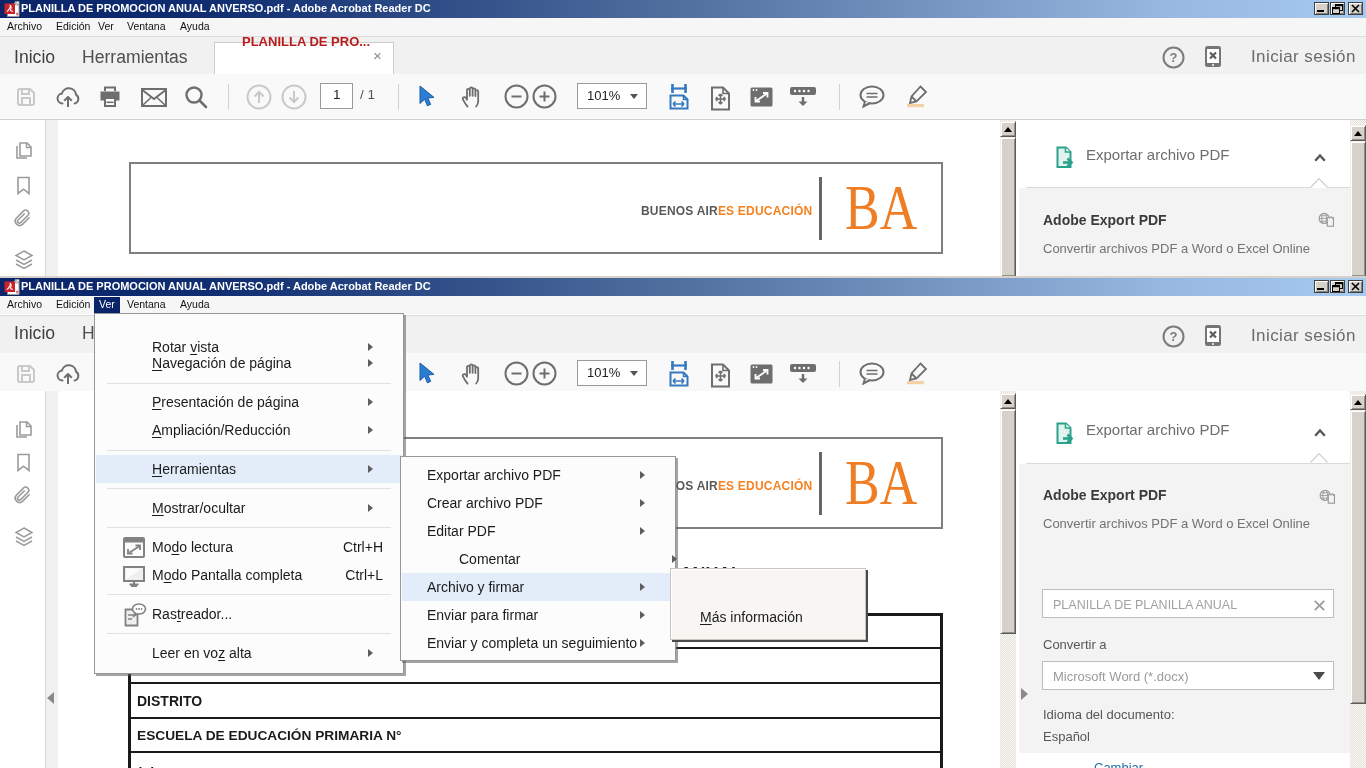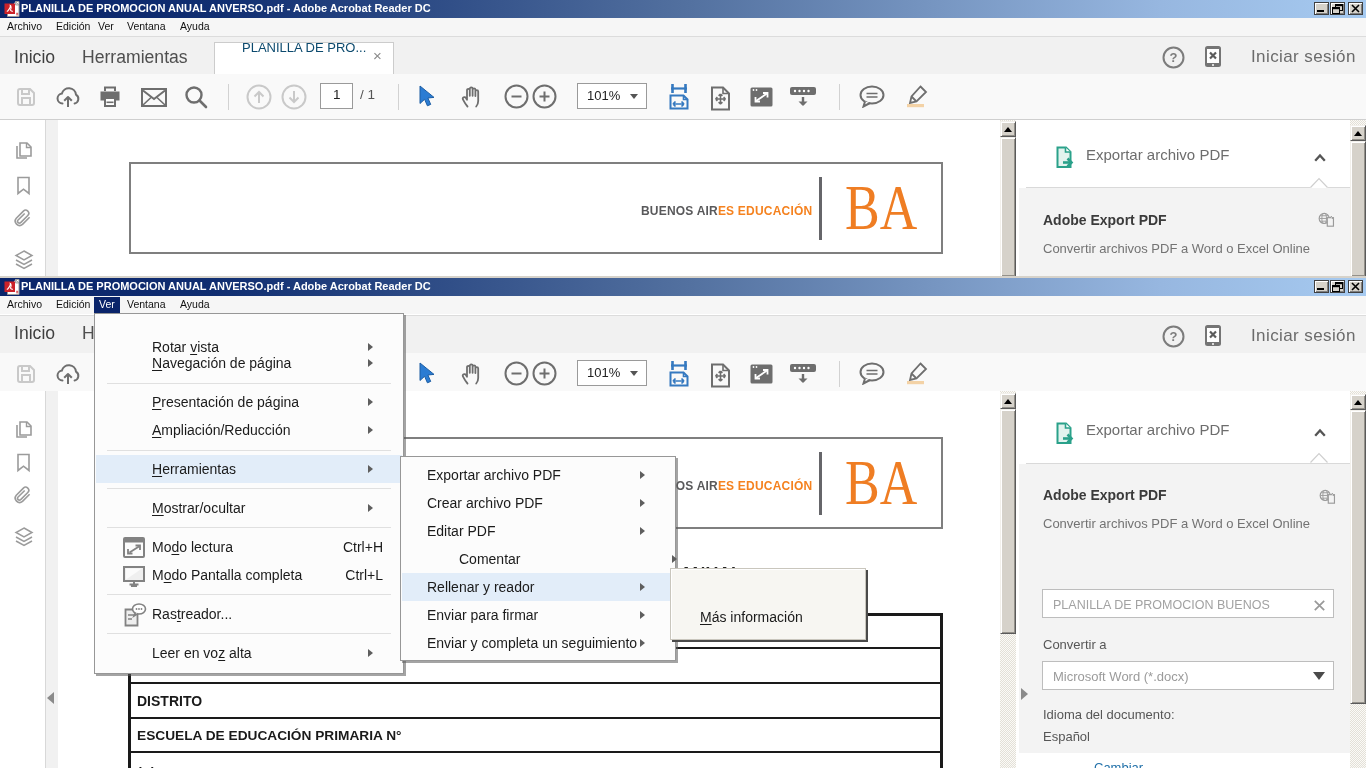--- a/index.html
+++ b/index.html
@@ -82,21 +82,21 @@
     <span style="left:7px;">Archivo</span>
       <span style="left:56px;">Edición</span>
     <span style="left:98px;">Ver</span>
       <span style="left:127px;">Ventana</span>
     <span style="left:180px;">Ayuda</span>
   </div>
   <div class="abs tabbar" style="top:36px;"></div>
   <div class="abs t tabtxt" style="left:14px;top:47px;color:#3f3f3f;">Inicio</div>
   <div class="abs t tabtxt" style="left:82px;top:47px;">Herramientas</div>
   <div class="abs" style="left:214px;top:42px;width:180px;height:33px;background:#fff;border:1px solid #ccc;border-bottom:none;box-sizing:border-box;"></div>
-  <div class="abs t" style="left:242px;top:40px;font-size:13px;color:#0c4a6e;">PLANILLA DE PRO...</div>
+  <div class="abs t" style="left:242px;top:34px;font-size:13px;color:#b91c1c;font-weight:bold;">PLANILLA DE PRO...</div>
   <div class="abs t" style="left:373px;top:47px;font-size:15px;color:#8a8a8a;">×</div>
   <div class="abs toolbar" style="top:74px;"></div>
   <svg class="abs" style="left:1162px;top:46px;" width="23" height="23" viewBox="0 0 23 23">
       <circle cx="11.5" cy="11.5" r="10" stroke="#7c7c7c" stroke-width="2" fill="none"></circle>
       <text x="11.5" y="16" font-size="13" font-weight="bold" fill="#7c7c7c" text-anchor="middle" font-family="Liberation Sans">?</text>
     </svg>
     <svg class="abs" style="left:1204px;top:45px;" width="18" height="23" viewBox="0 0 18 23">
       <rect x="1" y="1" width="16" height="21" rx="2.5" fill="#757575"></rect>
       <rect x="3" y="4" width="12" height="14" fill="#fff"></rect>
       <path d="M6 7.5l6 6m0-6-6 6" stroke="#5c5c5c" stroke-width="2.2"></path>
@@ -454,21 +454,21 @@
       <ellipse cx="8" cy="8" rx="3" ry="6.5" stroke="#9a9a9a" stroke-width="1.2" fill="none"></ellipse>
       <path d="M2 8h12M3 4.5h10M3 11.5h10" stroke="#9a9a9a" stroke-width="1.2"></path>
       <rect x="12" y="7" width="8" height="11" fill="#f3f3f3" stroke="#9a9a9a" stroke-width="1.5"></rect>
       <path d="M17 7v-2l3 3h-2" stroke="#9a9a9a" stroke-width="1.2" fill="#f3f3f3"></path>
     </svg>
   <div class="abs t" style="left:1086px;top:143px;font-size:15px;color:#6d6d6d;">Exportar archivo PDF</div>
   <div class="abs t" style="left:1043px;top:209px;font-size:14px;font-weight:bold;color:#3b3b3b;">Adobe Export PDF</div>
   <div class="abs t" style="left:1043px;top:238px;font-size:13px;color:#737373;">Convertir archivos PDF a Word o Excel Online</div>
   <div class="abs t bluelink" style="left:1043px;top:287px;font-size:12.5px;">Seleccionar archivo PDF</div>
   <div class="inputbox" style="left:1042px;top:311px;width:292px;height:29px;"></div>
-  <div class="abs t" style="left:1053px;top:320px;font-size:12.5px;color:#a2a2a2;">PLANILLA DE PROMOCION BUENOS</div>
+  <div class="abs t" style="left:1053px;top:320px;font-size:12.5px;color:#a2a2a2;">PLANILLA DE PLANILLA ANUAL</div>
   <svg class="abs" style="left:1314px;top:322px;" width="11" height="11" viewBox="0 0 11 11">
       <path d="M0.8 0.8 10.2 10.2M10.2 0.8 0.8 10.2" stroke="#999" stroke-width="1.7"></path>
     </svg>
   <div class="abs t" style="left:1043px;top:359px;font-size:13px;color:#565656;">Convertir a</div>
   <div class="inputbox" style="left:1042px;top:383px;width:292px;height:29px;"></div>
   <div class="abs t" style="left:1053px;top:391px;font-size:13px;color:#9b9b9b;">Microsoft Word (*.docx)</div>
   <div class="abs" style="left:1313px;top:394px;width:0;height:0;border:6.5px solid transparent;border-top:8px solid #4a4a4a;"></div>
   <div class="abs t" style="left:1043px;top:429px;font-size:13px;color:#565656;">Idioma del documento:</div>
   <div class="abs t" style="left:1043px;top:451px;font-size:13px;color:#565656;">Español</div>
   <div class="abs t bluelink" style="left:1094px;top:451px;font-size:13px;">Cambiar</div>
@@ -560,21 +560,21 @@
     </div>
   <div class="mi" style="top:60px;">
       <span class="lbl" style="left:25px;">Editar PDF</span>
       <div class="marr" style="left:238px;"></div>
     </div>
   <div class="mi" style="top:88px;margin-left:32px;">
       <span class="lbl" style="left:25px;">Comentar</span>
       <div class="marr" style="left:238px;"></div>
     </div>
   <div class="mi hl" style="top:116px;">
-      <span class="lbl" style="left:25px;">Rellenar y reador</span>
+      <span class="lbl" style="left:25px;">Archivo y firmar</span>
       <div class="marr" style="left:238px;"></div>
     </div>
   <div class="mi" style="top:144px;">
       <span class="lbl" style="left:25px;">Enviar para firmar</span>
       <div class="marr" style="left:238px;"></div>
     </div>
   <div class="mi" style="top:172px;">
       <span class="lbl" style="left:25px;">Enviar y completa un seguimiento</span>
       <div class="marr" style="left:238px;"></div>
     </div>

